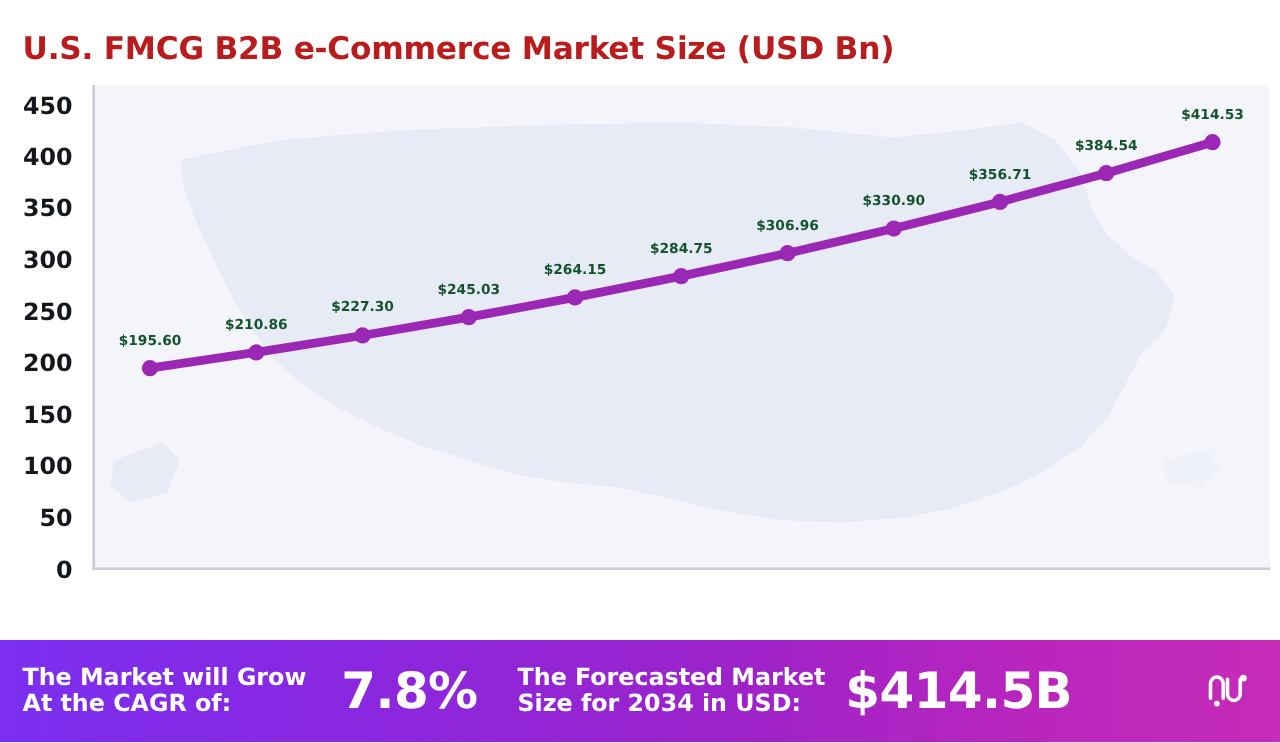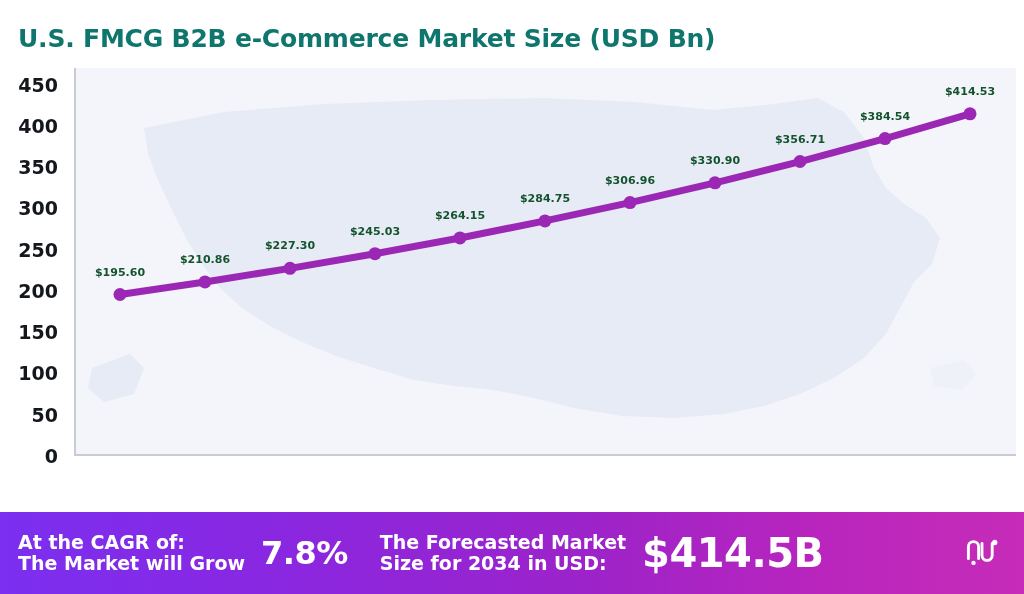--- a/index.html
+++ b/index.html
@@ -16,21 +16,21 @@
     background: #ffffff;
     overflow: hidden;
   }
 
   
   .chart-title {
     position: absolute;
     left: 18px; top: 24px;
     font-size: 25px;
     font-weight: bold;
-    color: #0f766e;
+    color: #b91c1c;
     letter-spacing: -0.2px;
     white-space: nowrap;
     text-align: right;
   }
 
   
   .plot-panel {
     position: absolute;
     left: 74px; top: 68px;
     width: 942px; height: 388px;
@@ -134,21 +134,21 @@
     font-weight: bold;
     line-height: 1.12;
     white-space: nowrap;
   }
   .footer-value {
     color: #ffffff;
     font-weight: bold;
     white-space: nowrap;
   }
   .cagr-label { margin-left: 18px; }
-  .cagr-value { font-size: 32px; margin-left: 16px; letter-spacing: -0.5px; }
+  .cagr-value { font-size: 40px; margin-left: 28px; letter-spacing: -0.5px; }
   .fc-label { margin-left: 32px; }
   .fc-value { font-size: 40px; margin-left: 16px; letter-spacing: -0.5px; }
 
   .brand {
     position: absolute;
     right: 16px;
     top: 24px;
     display: flex;
     align-items: center;
   }
@@ -229,22 +229,22 @@
       <div class="data-label" style="left: 630px; top: 186.595px;">$306.96</div>
       <div class="data-label" style="left: 715px; top: 166.831px;">$330.90</div>
       <div class="data-label" style="left: 800px; top: 145.525px;">$356.71</div>
       <div class="data-label" style="left: 885px; top: 122.55px;">$384.54</div>
       <div class="data-label" style="left: 970px; top: 97.7923px;">$414.53</div>
     </div>
 
   <div class="footer">
     <div class="footer-block">
       <div class="footer-text cagr-label">
+        <div>The Market will Grow</div>
         <div>At the CAGR of:</div>
-        <div>The Market will Grow</div>
       </div>
       <div class="footer-value cagr-value">7.8%</div>
     </div>
     <div class="footer-block">
       <div class="footer-text fc-label">
         <div>The Forecasted Market</div>
         <div>Size for 2034 in USD:</div>
       </div>
       <div class="footer-value fc-value">$414.5B</div>
     </div>

